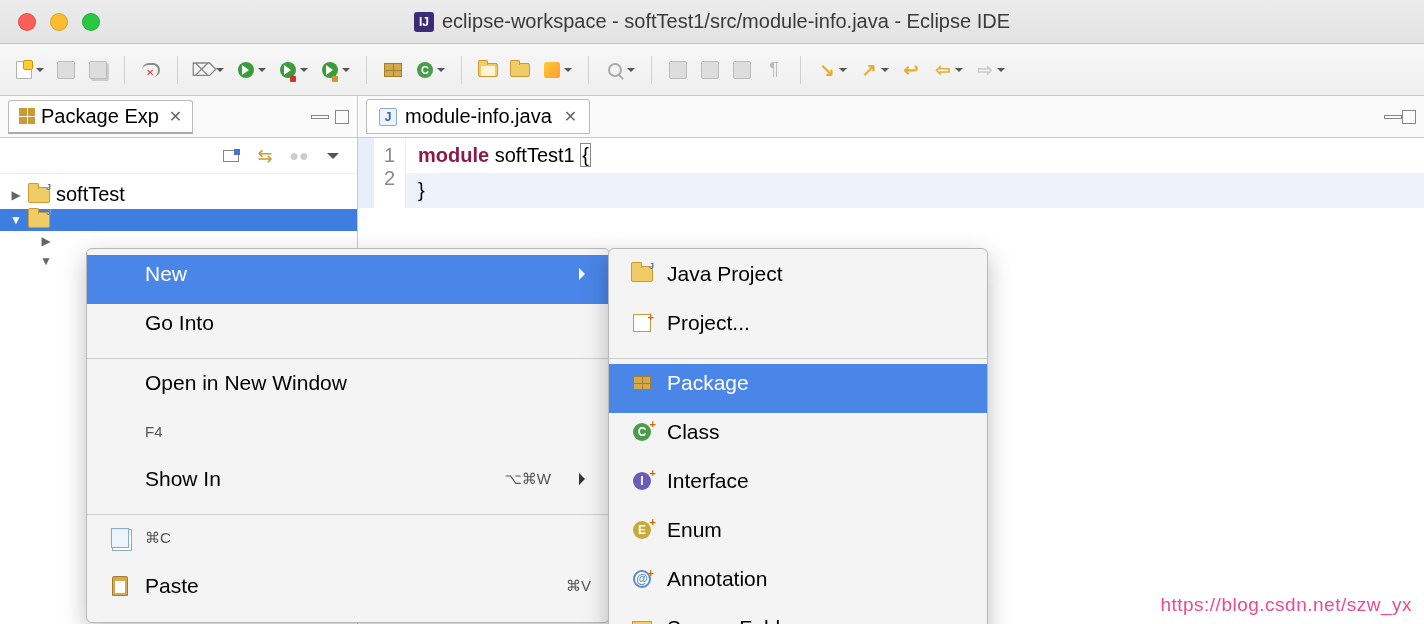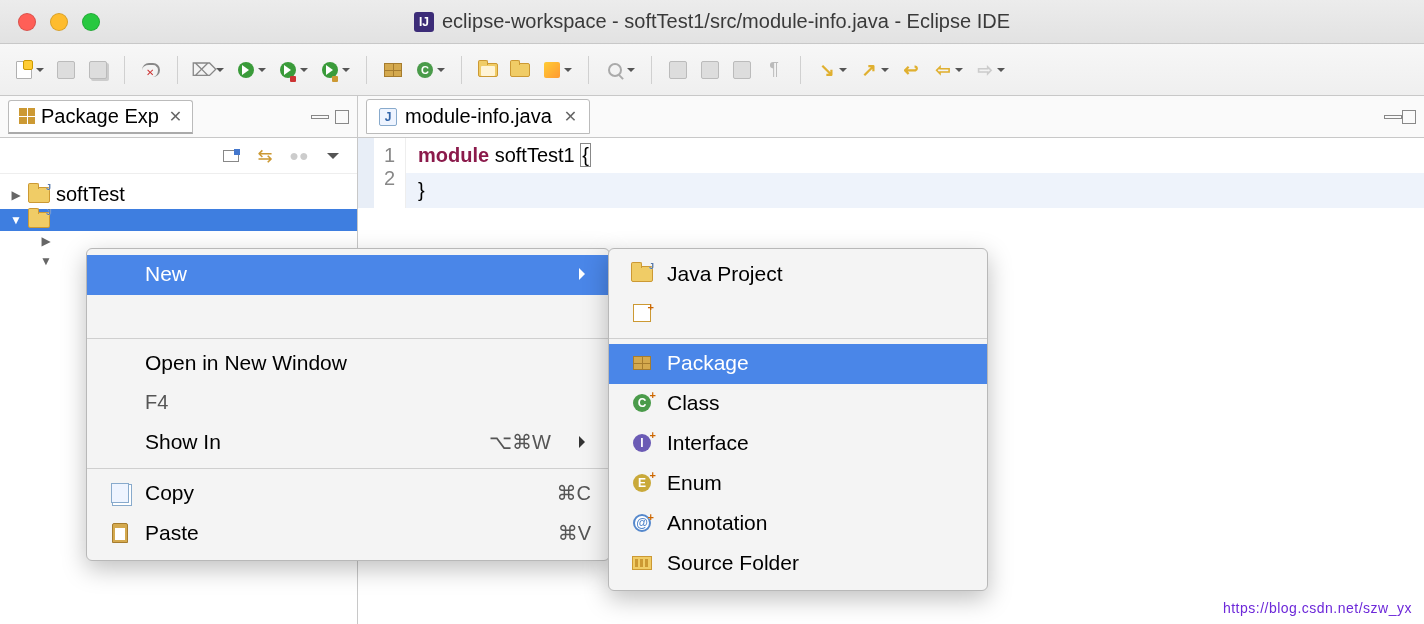--- a/index.html
+++ b/index.html
@@ -86,46 +86,46 @@
   .ed-body { display:flex; font-family:Menlo,Consolas,monospace; font-size:20px; }
   .gutter { width:48px; text-align:right; color:#888; padding:6px 10px 6px 0; background:#fff; border-right:1px solid #eee; position:relative; }
   .gutter::before { content:""; position:absolute; left:0; top:0; bottom:0; width:16px; background:#e8eef7; }
   .codeline { padding:6px 0 6px 12px; white-space:pre; }
   .codeline.active { background:#eef3fb; }
   .kw { color:#8b1a4b; font-weight:bold; }
   .brace-hl { border:1px solid #888; padding:0 1px; }
 
   
   .ctx-menu { position:absolute; background:#f4f4f4; border:1px solid #b8b8b8; border-radius:6px; box-shadow:0 8px 24px rgba(0,0,0,.25); font-size:21px; padding:6px 0; }
-  .ctx-item { display:flex; align-items:center; padding:7px 18px 9px 22px; gap:14px; min-height:38px; }
+  .ctx-item { display:flex; align-items:center; padding:7px 18px 18px 22px; gap:14px; min-height:38px; }
   .ctx-item.hl { background:#4a86e8; color:#fff; }
   .ctx-item .mi-icon { width:22px; height:22px; display:flex; align-items:center; justify-content:center; }
   .ctx-item .mi-label { flex:1; }
-  .ctx-item .mi-accel { color:#555; font-size:20px; }
+  .ctx-item .mi-accel { color:#555; font-size:15px; }
   .ctx-item .mi-sub { border:6px solid transparent; border-left-color:#333; }
   .ctx-item.hl .mi-sub { border-left-color:#fff; }
   .ctx-sep { height:1px; background:#cfcfcf; margin:5px 0; }
 
   .sub-menu { left:608px; top:248px; width:380px; }
   .main-menu { left:86px; top:248px; width:524px; }
 
   .mi-copy { width:18px; height:20px; border:1px solid #88aacc; background:#eef4ff; box-shadow:2px 2px 0 #fff, 2px 2px 0 1px #88aacc; }
   .mi-paste { width:16px; height:20px; background:#d4a94e; border:1px solid #a67c2e; border-radius:2px 2px 0 0; position:relative; }
   .mi-paste::after { content:""; position:absolute; inset:4px 2px 2px 2px; background:#fff; }
 
   .mi-newproj .pkg-folder::after { content:"J"; }
   .mi-proj-ic { width:18px; height:18px; background:#fff; border:1px solid #cc9933; position:relative; }
   .mi-proj-ic::after { content:"+"; position:absolute; top:-4px; right:-4px; font-size:11px; color:#cc6600; font-weight:bold; }
   .mi-circle { width:18px; height:18px; border-radius:50%; display:flex; align-items:center; justify-content:center; font-size:12px; font-weight:bold; color:#fff; position:relative; }
   .mi-circle::after { content:"+"; position:absolute; top:-5px; right:-5px; font-size:11px; color:#cc6600; font-weight:bold; text-shadow:0 0 1px #fff; }
   .mi-circle.c { background:#4a9b4a; } .mi-circle.i { background:#6b5bb5; } .mi-circle.e { background:#c9a93a; } .mi-circle.a { background:#fff; border:2px solid #5588cc; color:#5588cc; }
   .mi-srcf { width:20px; height:14px; background:#f0cc66; border:1px solid #cc9933; position:relative; }
   .mi-srcf::before { content:""; position:absolute; inset:2px; background:linear-gradient(90deg,#cc9933 3px,transparent 3px); background-size:5px 100%; }
 
-  .watermark { position:absolute; right:12px; bottom:8px; font-size:14px; color:#6d28d9; letter-spacing:.5px; }
+  .watermark { position:absolute; right:12px; bottom:8px; font-size:19px; color:#ec4899; letter-spacing:.5px; }
 </style>
 </head>
 <body>
 
 <div class="titlebar">
   <div class="traffic">
     <div class="tl red"></div>
     <div class="tl yellow"></div>
     <div class="tl green"></div>
   </div>
@@ -282,20 +282,21 @@
 </div>
 
 <div class="ctx-menu main-menu">
   <div class="ctx-item hl">
     <span class="mi-icon"></span>
     <span class="mi-label">New</span>
     <span class="mi-sub"></span>
   </div>
   <div class="ctx-item">
     <span class="mi-icon"></span>
+    <span class="mi-label">Go Into</span>
   </div>
   <div class="ctx-sep"></div>
   <div class="ctx-item">
     <span class="mi-icon"></span>
     <span class="mi-label">Open in New Window</span>
   </div>
   <div class="ctx-item">
     <span class="mi-icon"></span>
     <span class="mi-accel">F4</span>
   </div>
@@ -303,21 +304,20 @@
     <span class="mi-icon"></span>
     <span class="mi-label">Show In</span>
     <span class="mi-accel">⌥⌘W</span>
     <span class="mi-sub" style="margin-left:14px;"></span>
   </div>
   <div class="ctx-sep"></div>
   <div class="ctx-item">
     <span class="mi-icon">
         <div class="mi-copy"></div>
       </span>
-    <span class="mi-label">Copy</span>
     <span class="mi-accel">⌘C</span>
   </div>
   <div class="ctx-item">
     <span class="mi-icon">
         <div class="mi-paste"></div>
       </span>
     <span class="mi-label">Paste</span>
     <span class="mi-accel">⌘V</span>
   </div>
 </div>
@@ -326,20 +326,21 @@
   <div class="ctx-item">
     <span class="mi-icon mi-newproj">
         <div class="pkg-folder"></div>
       </span>
     <span class="mi-label">Java Project</span>
   </div>
   <div class="ctx-item">
     <span class="mi-icon">
         <div class="mi-proj-ic"></div>
       </span>
+    <span class="mi-label">Project...</span>
   </div>
   <div class="ctx-sep"></div>
   <div class="ctx-item hl">
     <span class="mi-icon">
         <div class="ic-pkg"></div>
       </span>
     <span class="mi-label">Package</span>
   </div>
   <div class="ctx-item">
     <span class="mi-icon">

